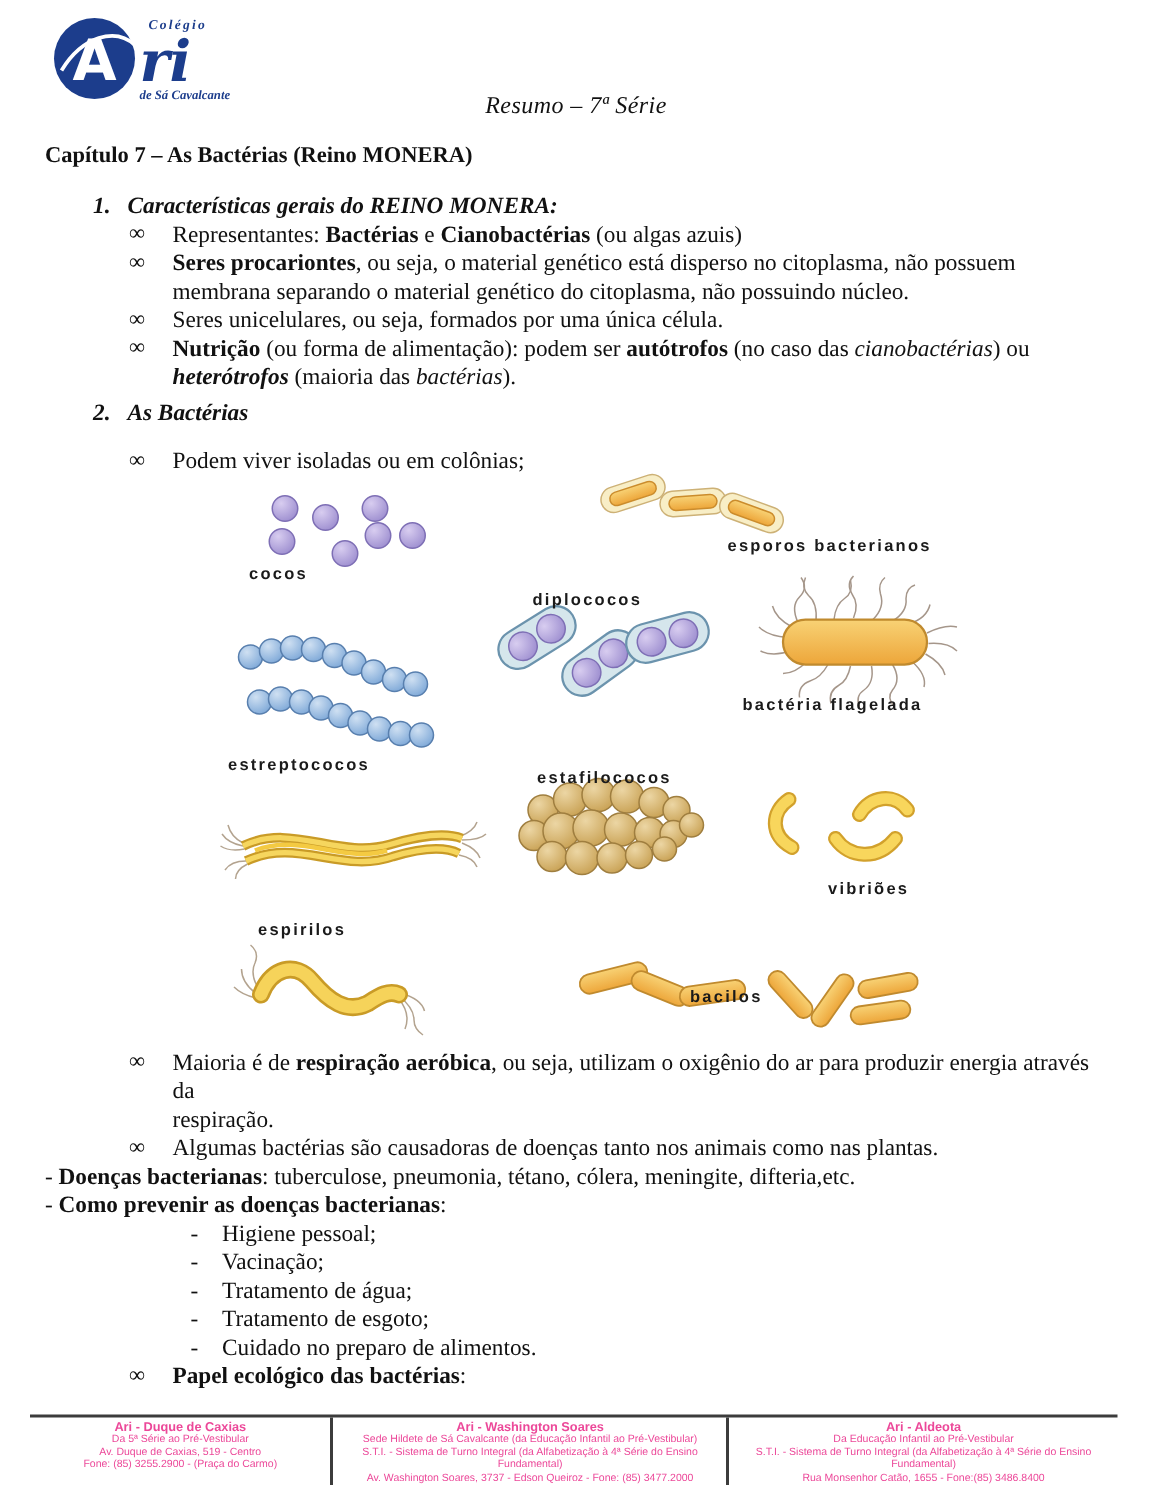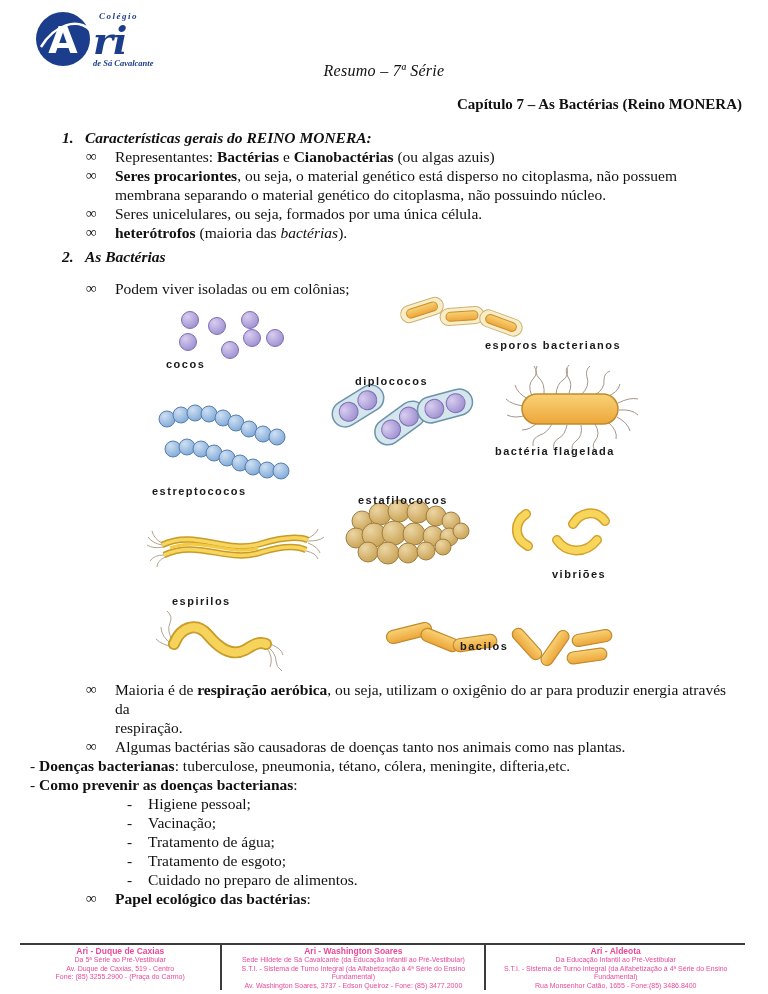--- a/index.html
+++ b/index.html
@@ -4,21 +4,21 @@
 <style>
   html,body{margin:0;padding:0;background:#888;}
   .page{position:relative;width:768px;height:994px;background:#ffffff;overflow:hidden;
         font-family:"Liberation Serif",serif;color:#111;margin:0 auto;}
   
   .logo-wrap{position:absolute;left:33px;top:6px;width:135px;height:66px;}
   .doc-title{position:absolute;left:0;top:62px;width:100%;text-align:center;
              font-style:italic;font-size:16px;letter-spacing:.3px;}
   
   .content{position:absolute;left:30px;top:95px;width:712px;font-size:15.5px;line-height:19px;}
-  .chapter{font-weight:bold;font-size:15px;text-align:right;}
+  .chapter{font-weight:bold;font-size:15px;}
   .sec-head{display:flex;font-weight:bold;font-style:italic;padding-left:32px;}
   .sec-head .sec-num{width:23px;flex:none;}
   .sec1-head{margin-top:14px;}
   .sec2-head{margin-top:5px;}
   .bullet{display:flex;padding-left:56px;}
   .bullet .marker{width:29px;flex:none;font-size:15px;}
   .btext{flex:1;}
   .colonies{margin-top:13px;}
   .after-first{margin-top:2px;}
   .flush-line{padding-left:0;}
@@ -81,21 +81,22 @@
     </div>
     <div class="bullet">
       <span class="marker">∞</span>
       <div class="btext">
           <div><span>Seres unicelulares, ou seja, formados por uma única célula.</span></div>
         </div>
     </div>
     <div class="bullet">
       <span class="marker">∞</span>
       <div class="btext">
-        <div><span style="font-weight: bold;">heterótrofos</span><span> (maioria das </span><span style="font-style: italic;">bactérias</span><span>).</span></div>
+        <div><span style="font-weight: bold;">Nutrição</span><span> (ou forma de alimentação): podem ser </span><span style="font-weight: bold;">autótrofos</span><span> (no caso das </span><span style="font-style: italic;">cianobactérias</span><span>) ou</span></div>
+        <div><span style="font-weight: bold; font-style: italic;">heterótrofos</span><span> (maioria das </span><span style="font-style: italic;">bactérias</span><span>).</span></div>
       </div>
     </div>
 
     <div class="sec-head sec2-head">
       <span class="sec-num">2.</span>
       <span>As Bactérias</span>
     </div>
 
     <div class="bullet colonies">
       <span class="marker">∞</span>

